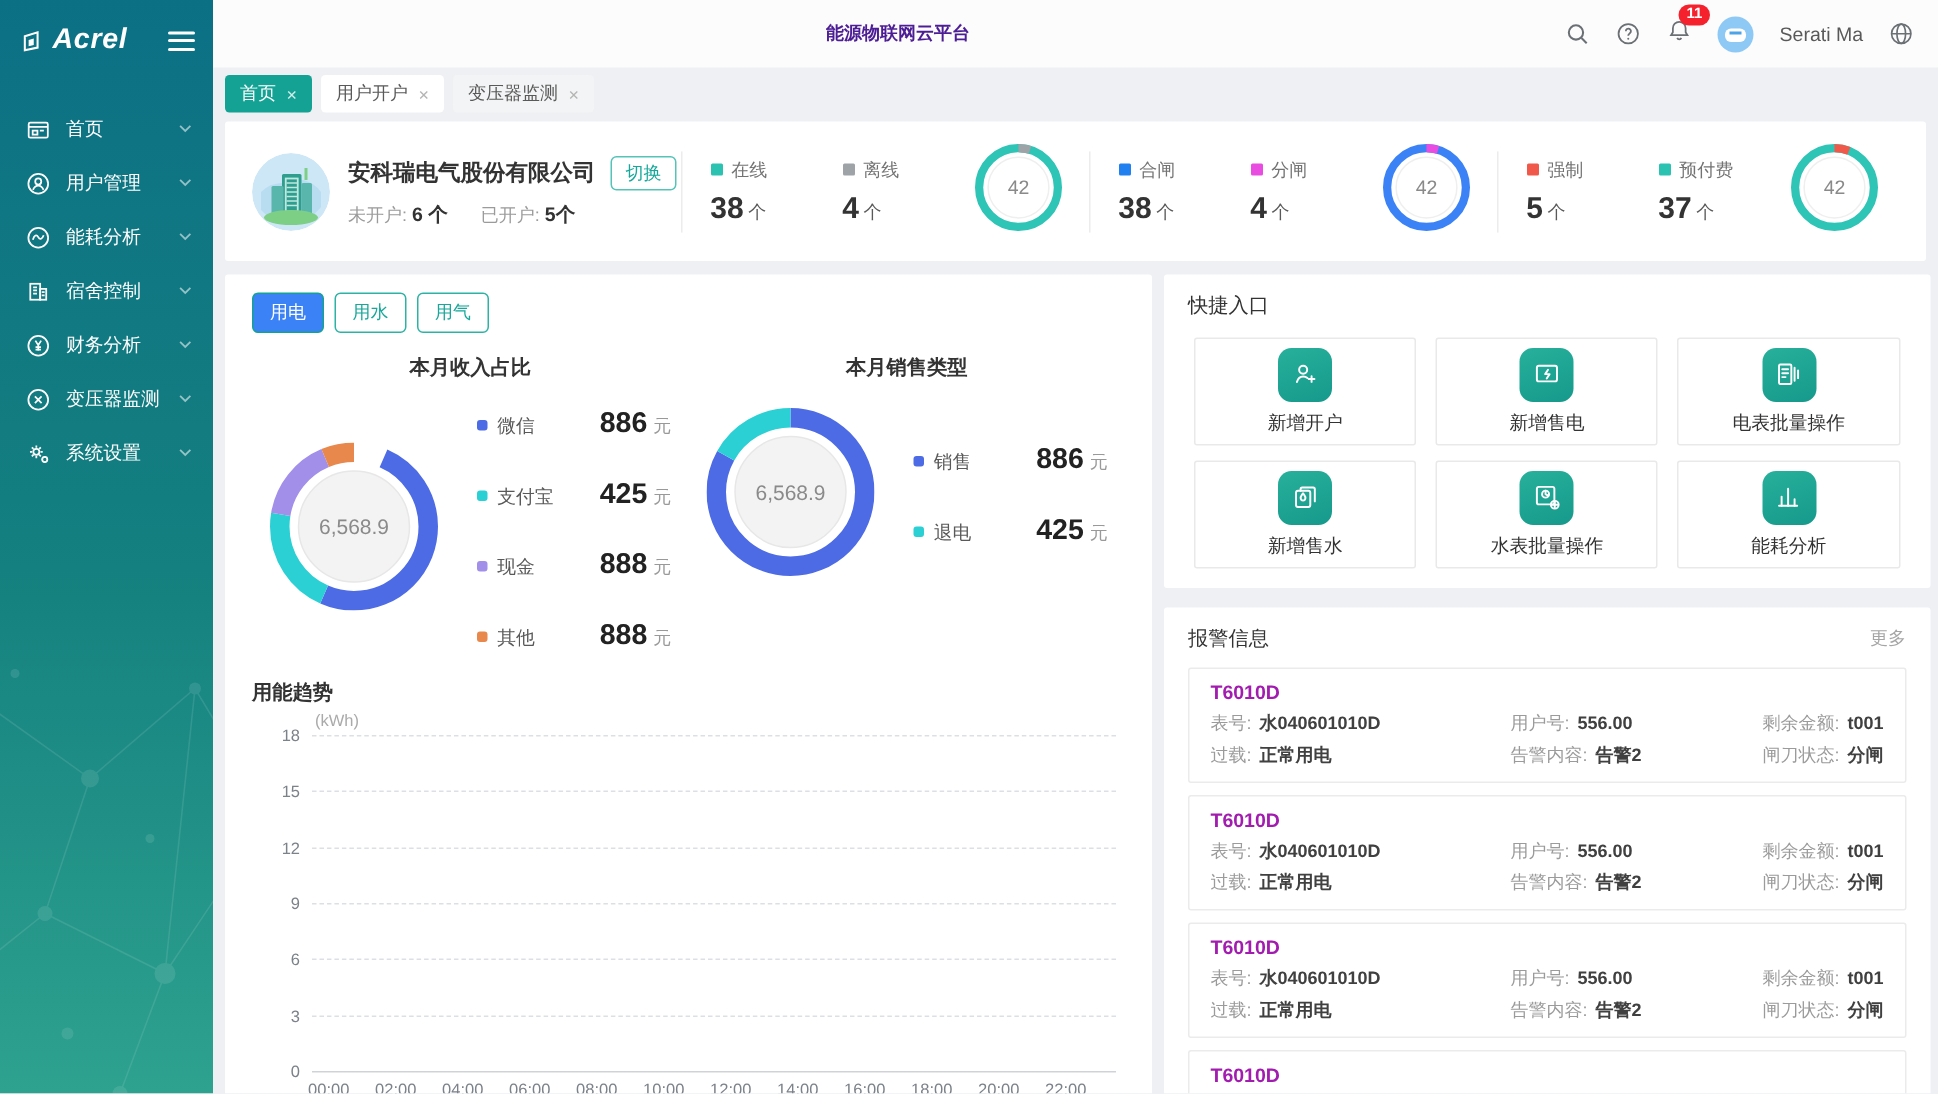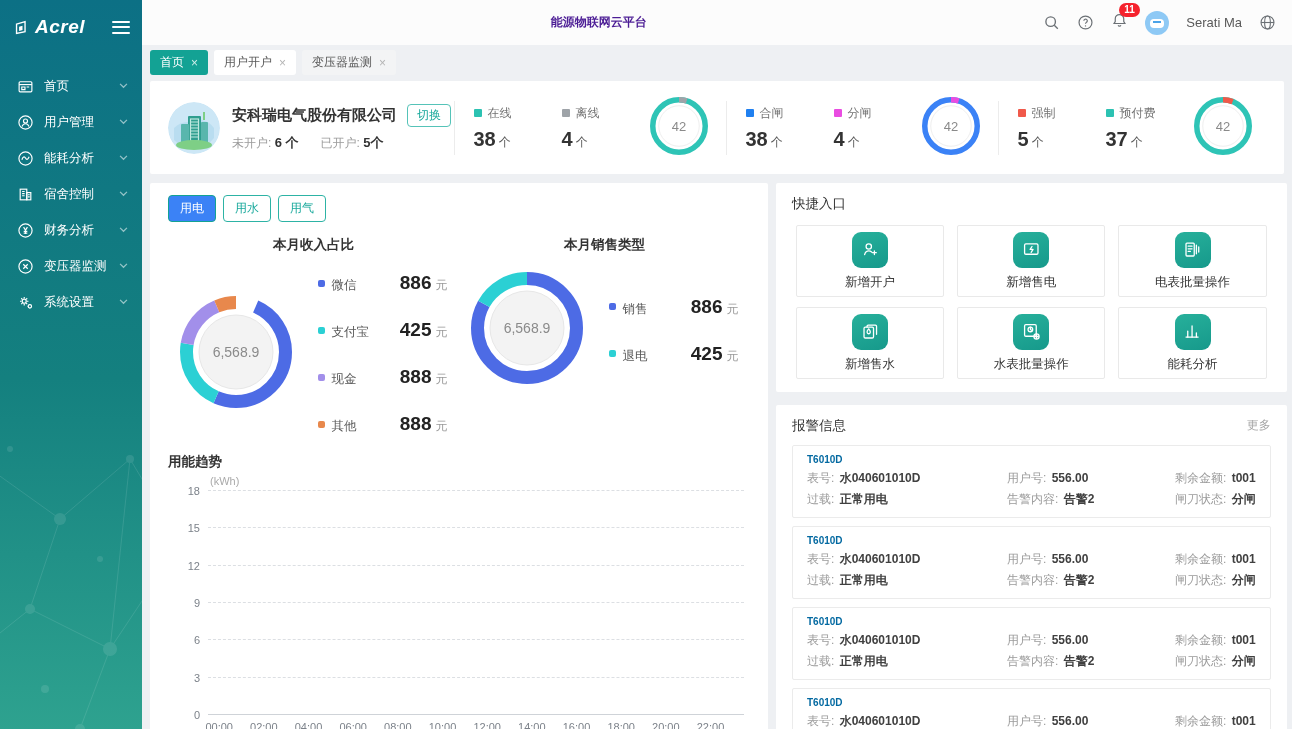--- a/index.html
+++ b/index.html
@@ -112,21 +112,21 @@
   .q-cell { border:1px solid #e9e9e9; border-radius:2px; height:72px; display:flex; flex-direction:column;
     align-items:center; justify-content:center; gap:6px; cursor:pointer; background:#fff; }
   .q-icon { width:36px; height:36px; border-radius:9px; background:linear-gradient(160deg,#27b09b,#16998b);
     display:flex; align-items:center; justify-content:center; color:#fff; }
   .q-icon svg { width:19px; height:19px; }
   .q-label { font-size:12.5px; color:#333; }
 
   
   .a-list { display:flex; flex-direction:column; gap:8px; margin-top:10px; }
   .a-item { border:1px solid #ebebeb; border-radius:2px; padding:8px 14px 9px 14px; }
-  .a-title { font-size:10px; font-weight:bold; color:#0369a1; }
+  .a-title { font-size:13px; font-weight:bold; color:#a21caf; }
   .a-grid { display:grid; grid-template-columns:192px 160px 1fr; gap:4px 8px; margin-top:5px; }
   .a-field { font-size:12px; color:#9b9b9b; white-space:nowrap; }
   .a-field b { color:#404040; font-weight:bold; margin-left:2px; }
 </style>
 </head>
 <body>
 
 <div class="app">
 
   <aside class="sidebar">

